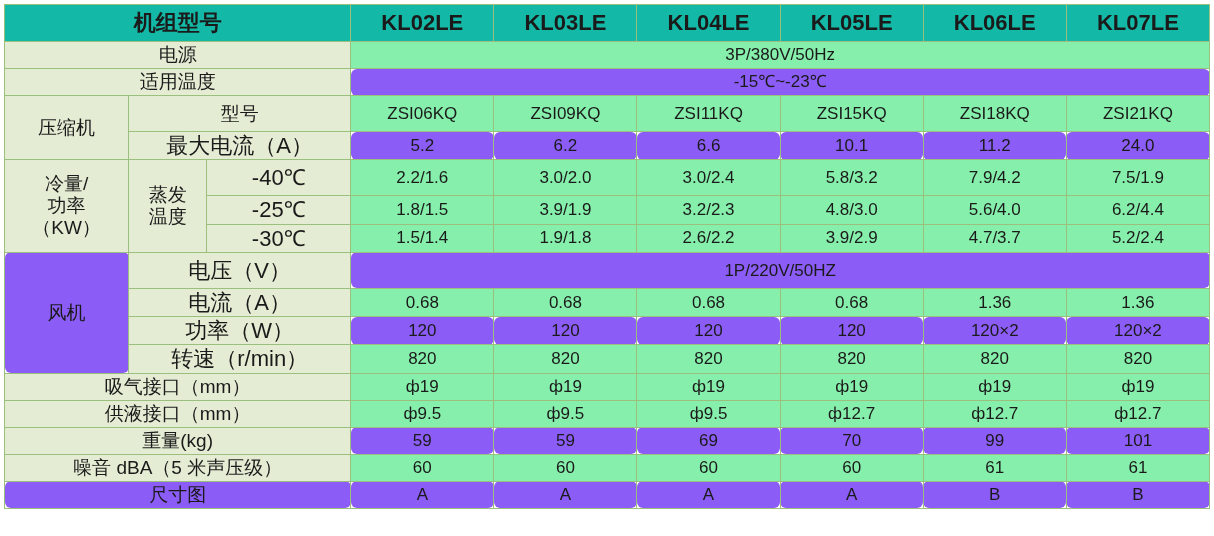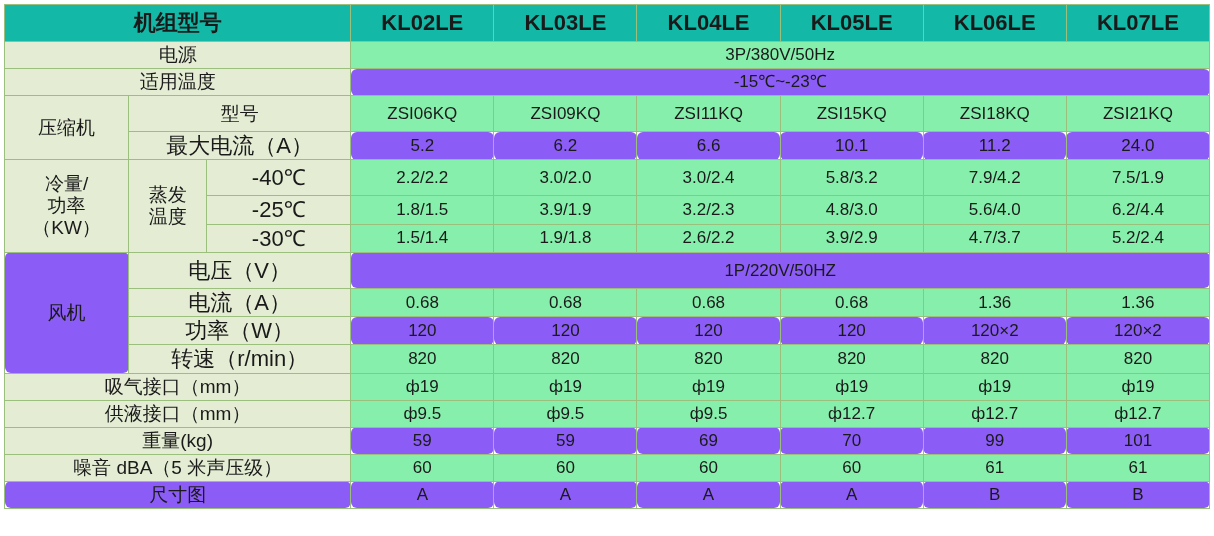--- a/index.html
+++ b/index.html
@@ -121,21 +121,21 @@
       <td class="tone-c label-cell stack" rowspan="3">
         <div>冷量/</div>
         <div>功率</div>
         <div>（KW）</div>
       </td>
       <td class="tone-c label-cell stack" rowspan="3">
         <div>蒸发</div>
         <div>温度</div>
       </td>
       <td class="tone-c label-cell-sm">-40℃</td>
-      <td class="tone-a val">2.2/2.2</td>
+      <td class="tone-a val">2.2/1.6</td>
       <td class="tone-a val">3.0/2.0</td>
       <td class="tone-a val">3.0/2.4</td>
       <td class="tone-a val">5.8/3.2</td>
       <td class="tone-a val">7.9/4.2</td>
       <td class="tone-a val">7.5/1.9</td>
     </tr>
 
     <tr class="rowh">
       <td class="tone-c label-cell-sm">-25℃</td>
       <td class="tone-a val">1.8/1.5</td>

